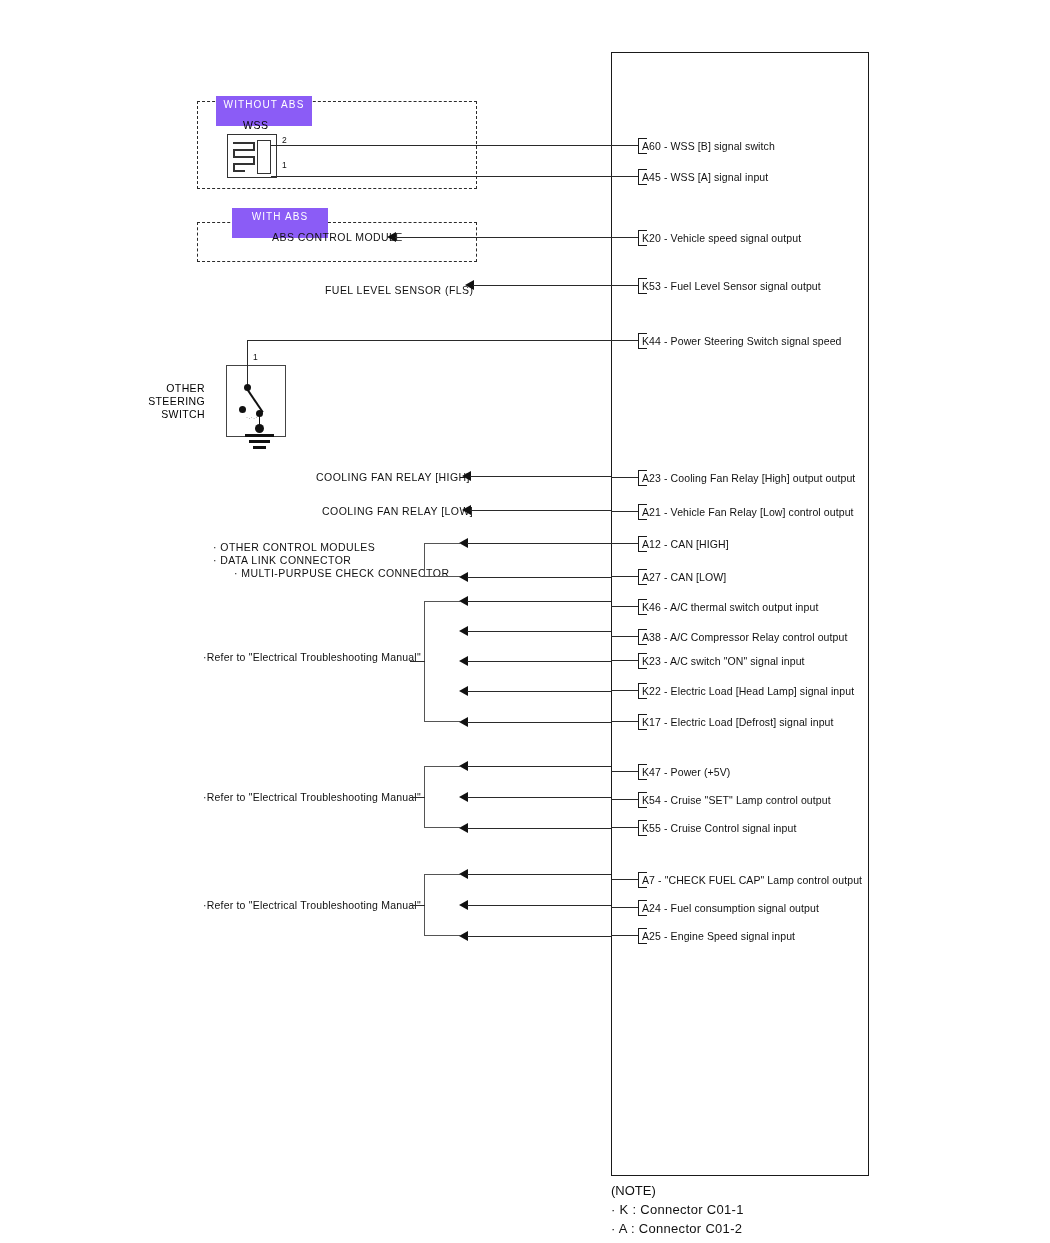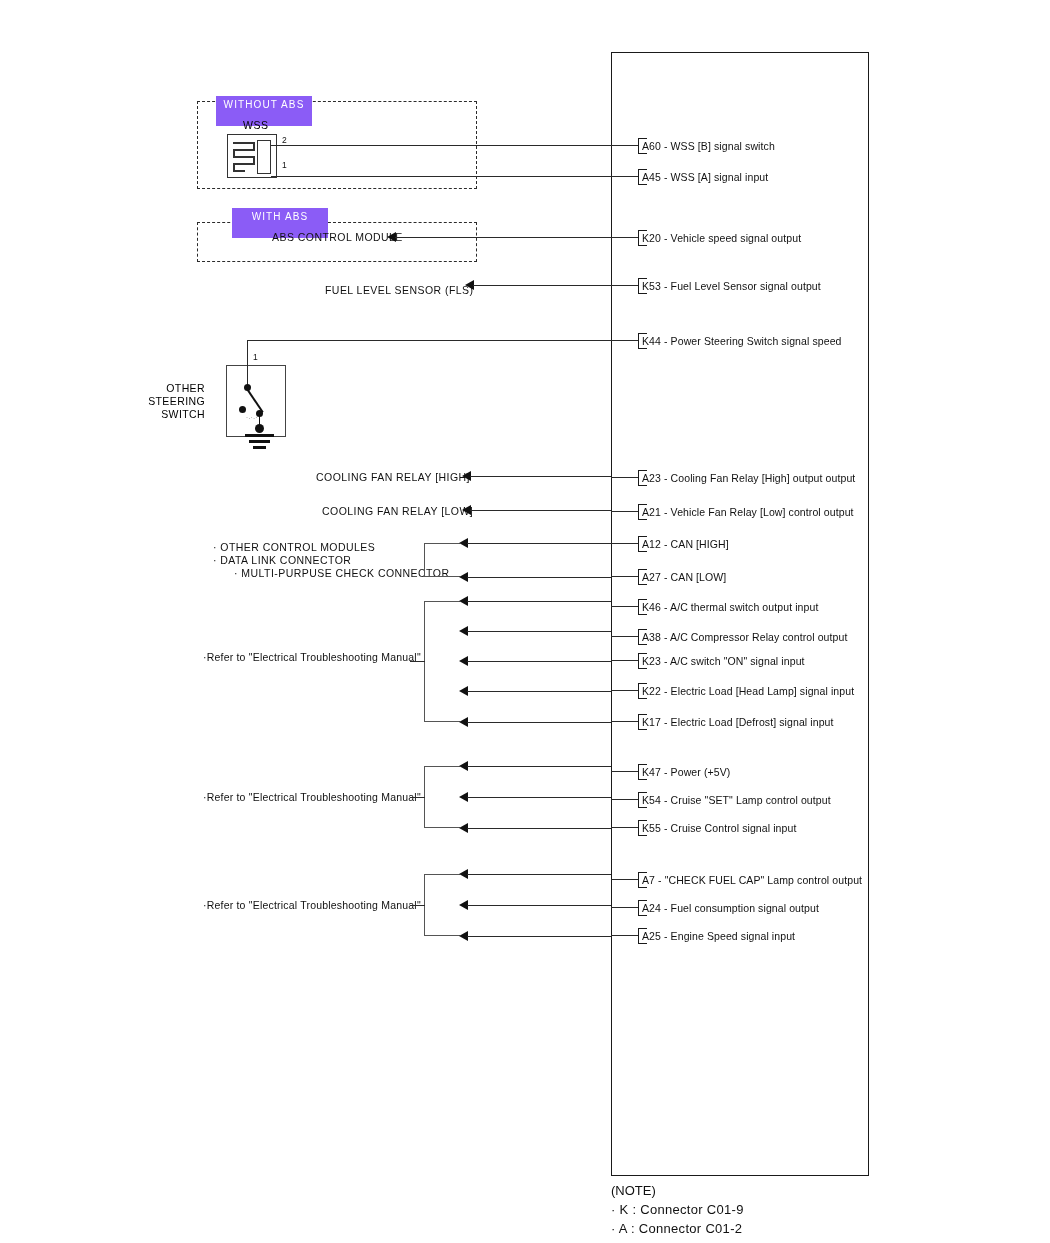--- a/index.html
+++ b/index.html
@@ -421,17 +421,17 @@
       </div>
       <div class="abs pin" style="top: 926px;">
         <div class="stub"></div>
         <div class="bracket"></div>
         <div class="pin-text">A25 - Engine Speed signal input</div>
       </div>
     </div>
 
   <div id="note">
     <div class="nline">(NOTE)</div>
-    <div class="nline bullet">· K : Connector C01-9</div>
+    <div class="nline bullet">· K : Connector C01-1</div>
     <div class="nline bullet">· A : Connector C01-2</div>
   </div>
 
 </div>
 
 </body></html>

